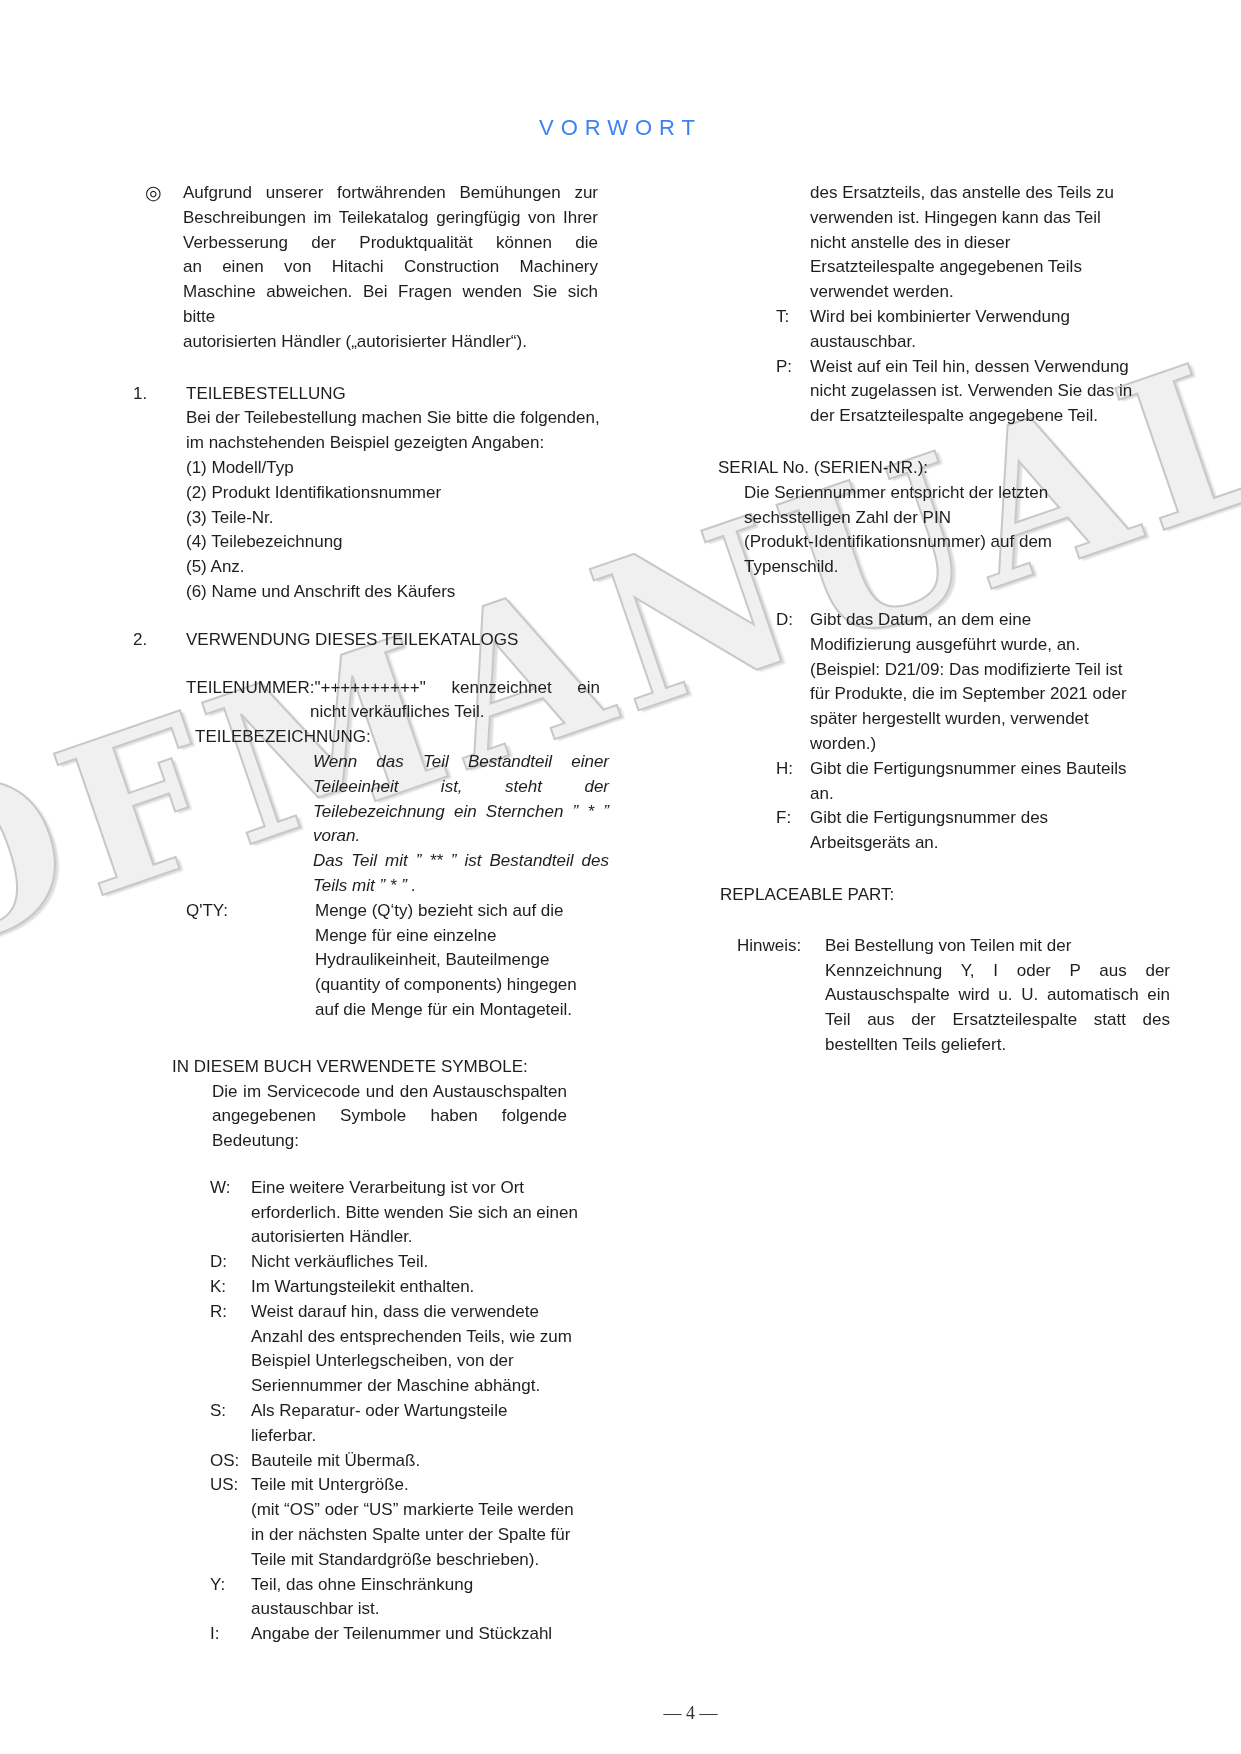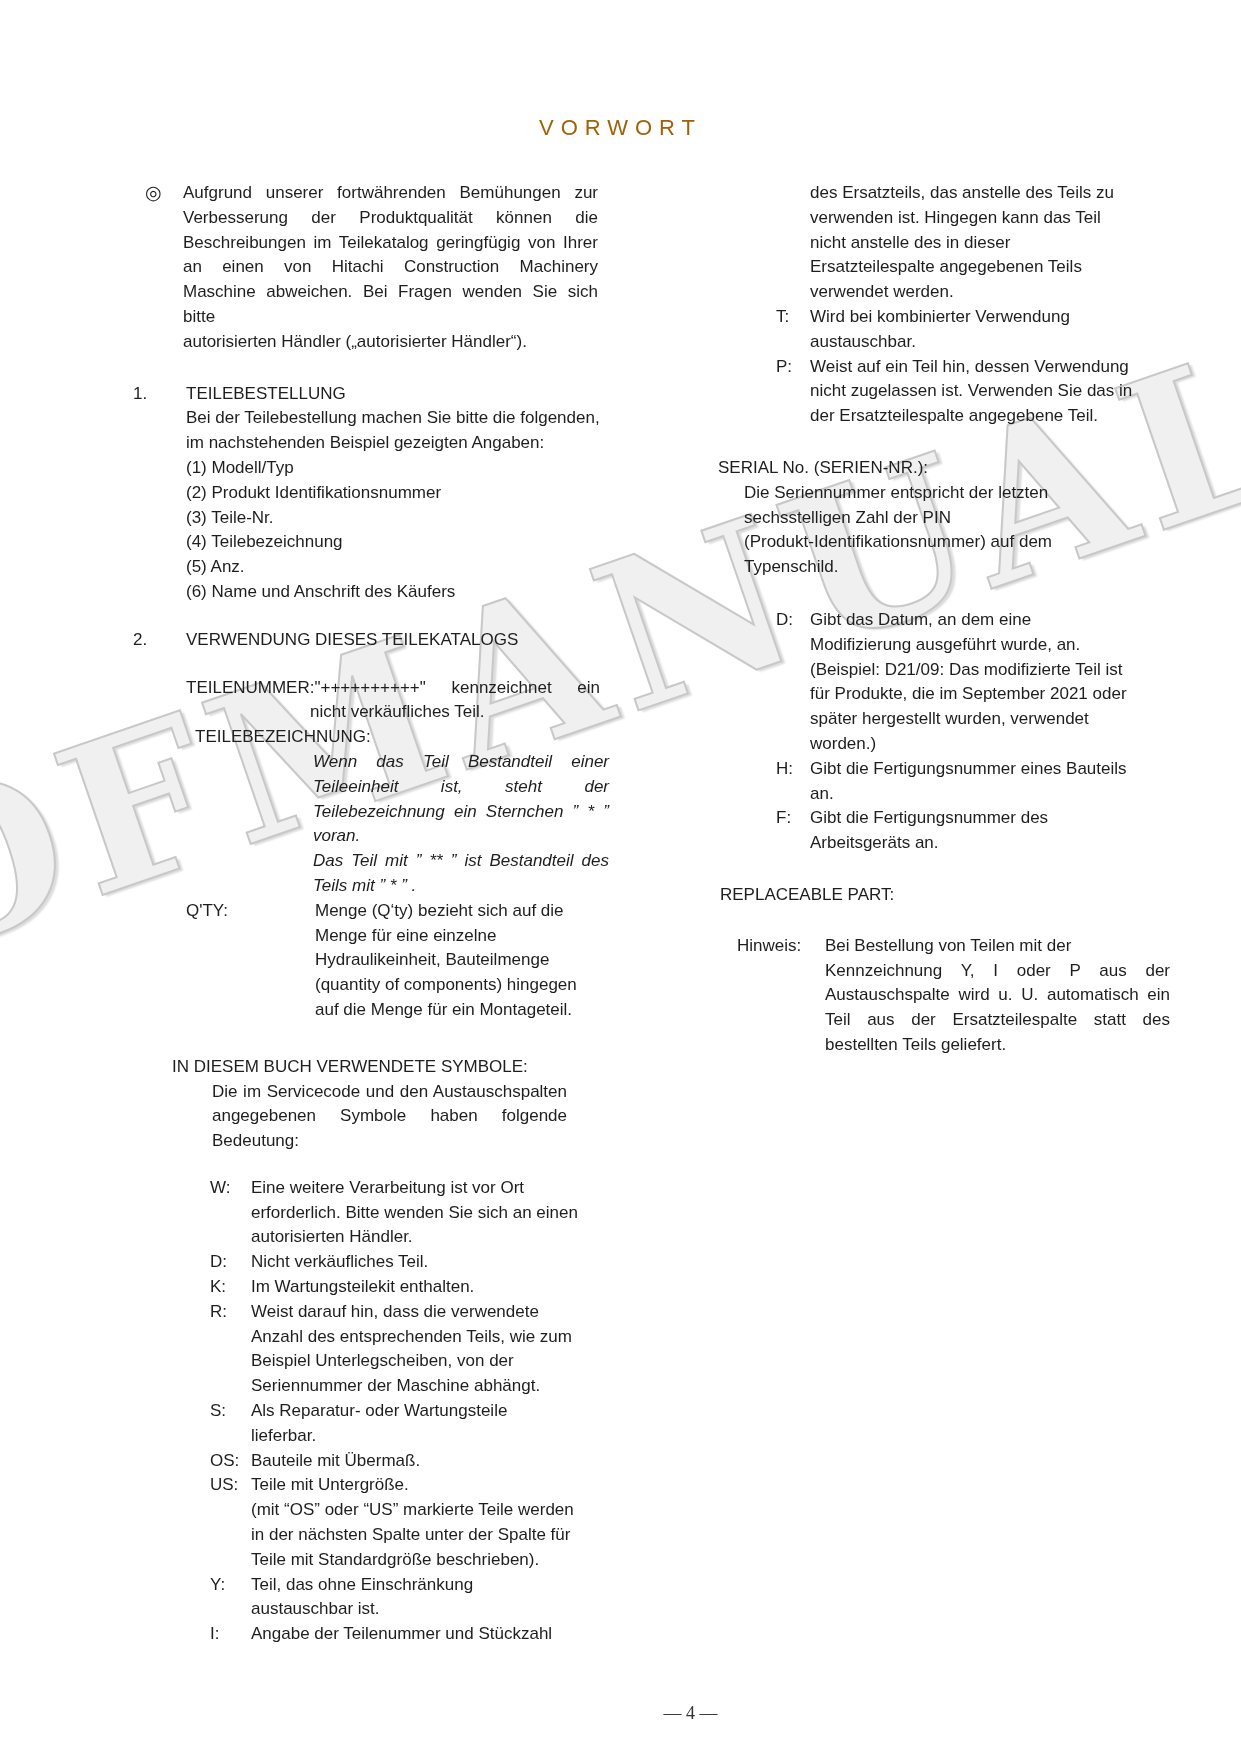--- a/index.html
+++ b/index.html
@@ -33,21 +33,21 @@
     transform-origin:0 50%;
     user-select:none;
   }
 
   .doc-title {
     position:absolute;
     left:0; right:0; top:116px;
     text-align:center;
     font-size:22px;
     letter-spacing:7px;
-    color:#a16207;
+    color:#3b82f6;
   }
 
   .col-left  { position:absolute; left:133px; top:181px; width:467px; }
   .col-right { position:absolute; left:672px; top:181px; width:460px;margin-left:40px; }
 
   .preline { white-space:pre-line; }
   .jline { display:block; text-align:justify; text-align-last:justify; }
 
   
   .intro { position:relative; }
@@ -113,22 +113,22 @@
   <div class="content">
 
     <div class="doc-title">VORWORT</div>
 
     <div class="col-left">
 
       <div class="intro">
         <span class="bullet">◎</span>
         <div class="intro-text">
           <span class="jline">Aufgrund unserer fortwährenden Bemühungen zur</span>
+          <span class="jline">Beschreibungen im Teilekatalog geringfügig von Ihrer</span>
           <span class="jline">Verbesserung der Produktqualität können die</span>
-          <span class="jline">Beschreibungen im Teilekatalog geringfügig von Ihrer</span>
           <span class="jline">an einen von Hitachi Construction Machinery</span>
           <span class="jline">Maschine abweichen. Bei Fragen wenden Sie sich bitte</span>
           <span>autorisierten Händler („autorisierter Händler“).</span>
         </div>
       </div>
 
       <div class="sec1">
         <div class="sec-head">
           <span class="sec-num">1.</span>
           <span>TEILEBESTELLUNG</span>

